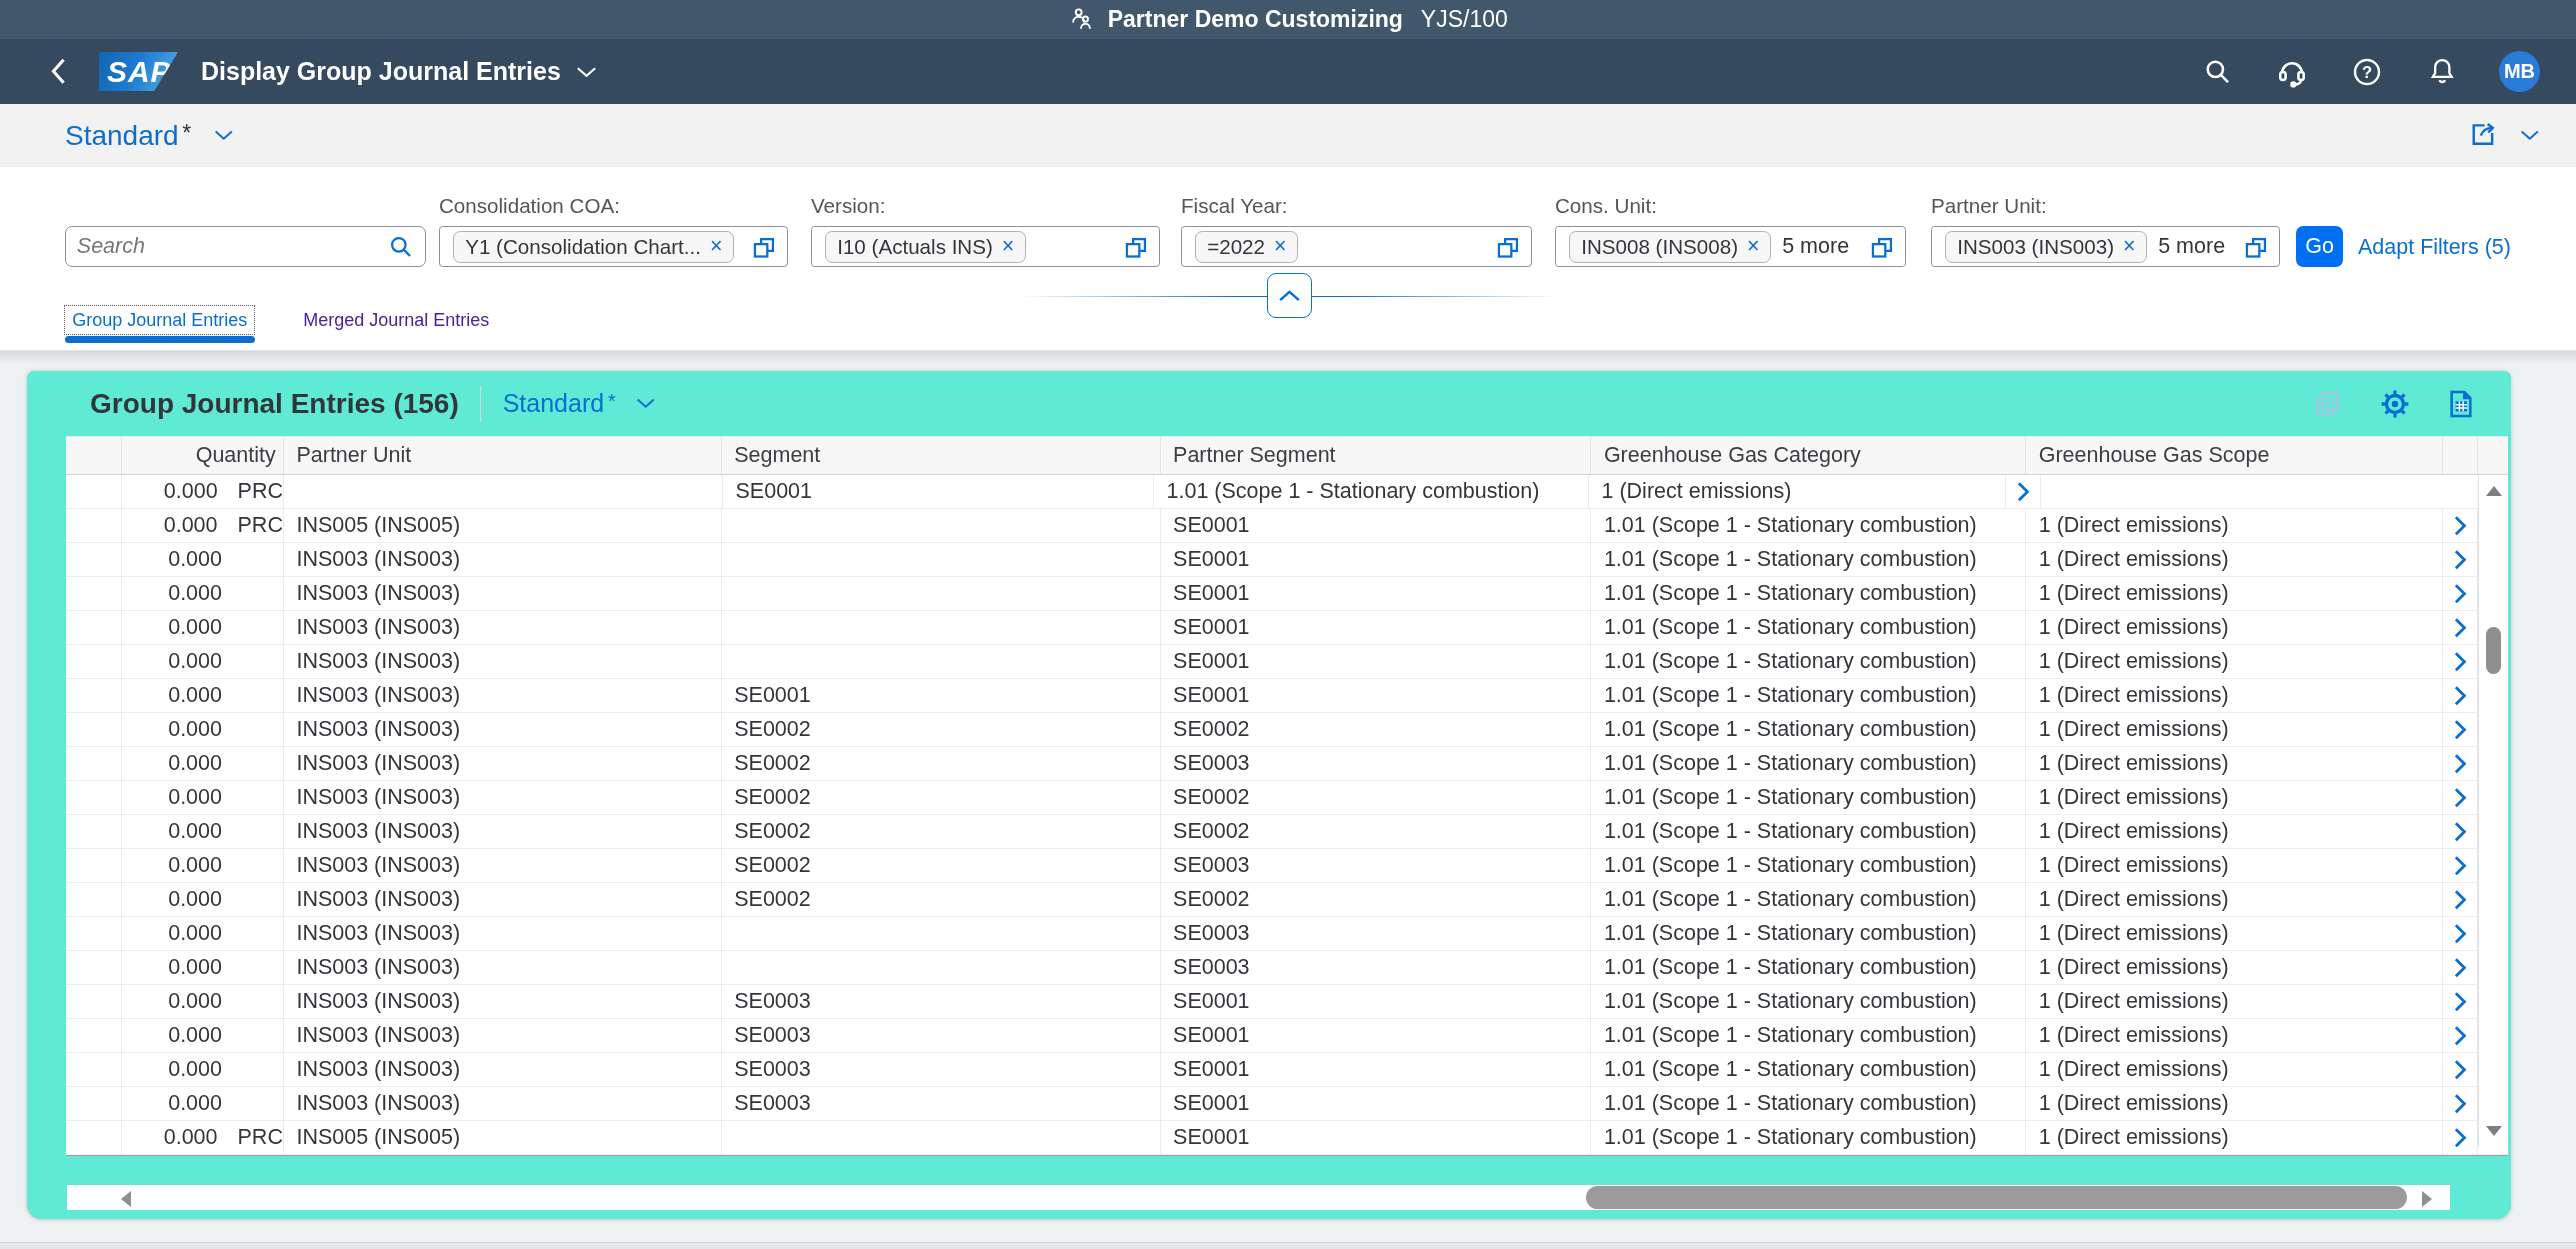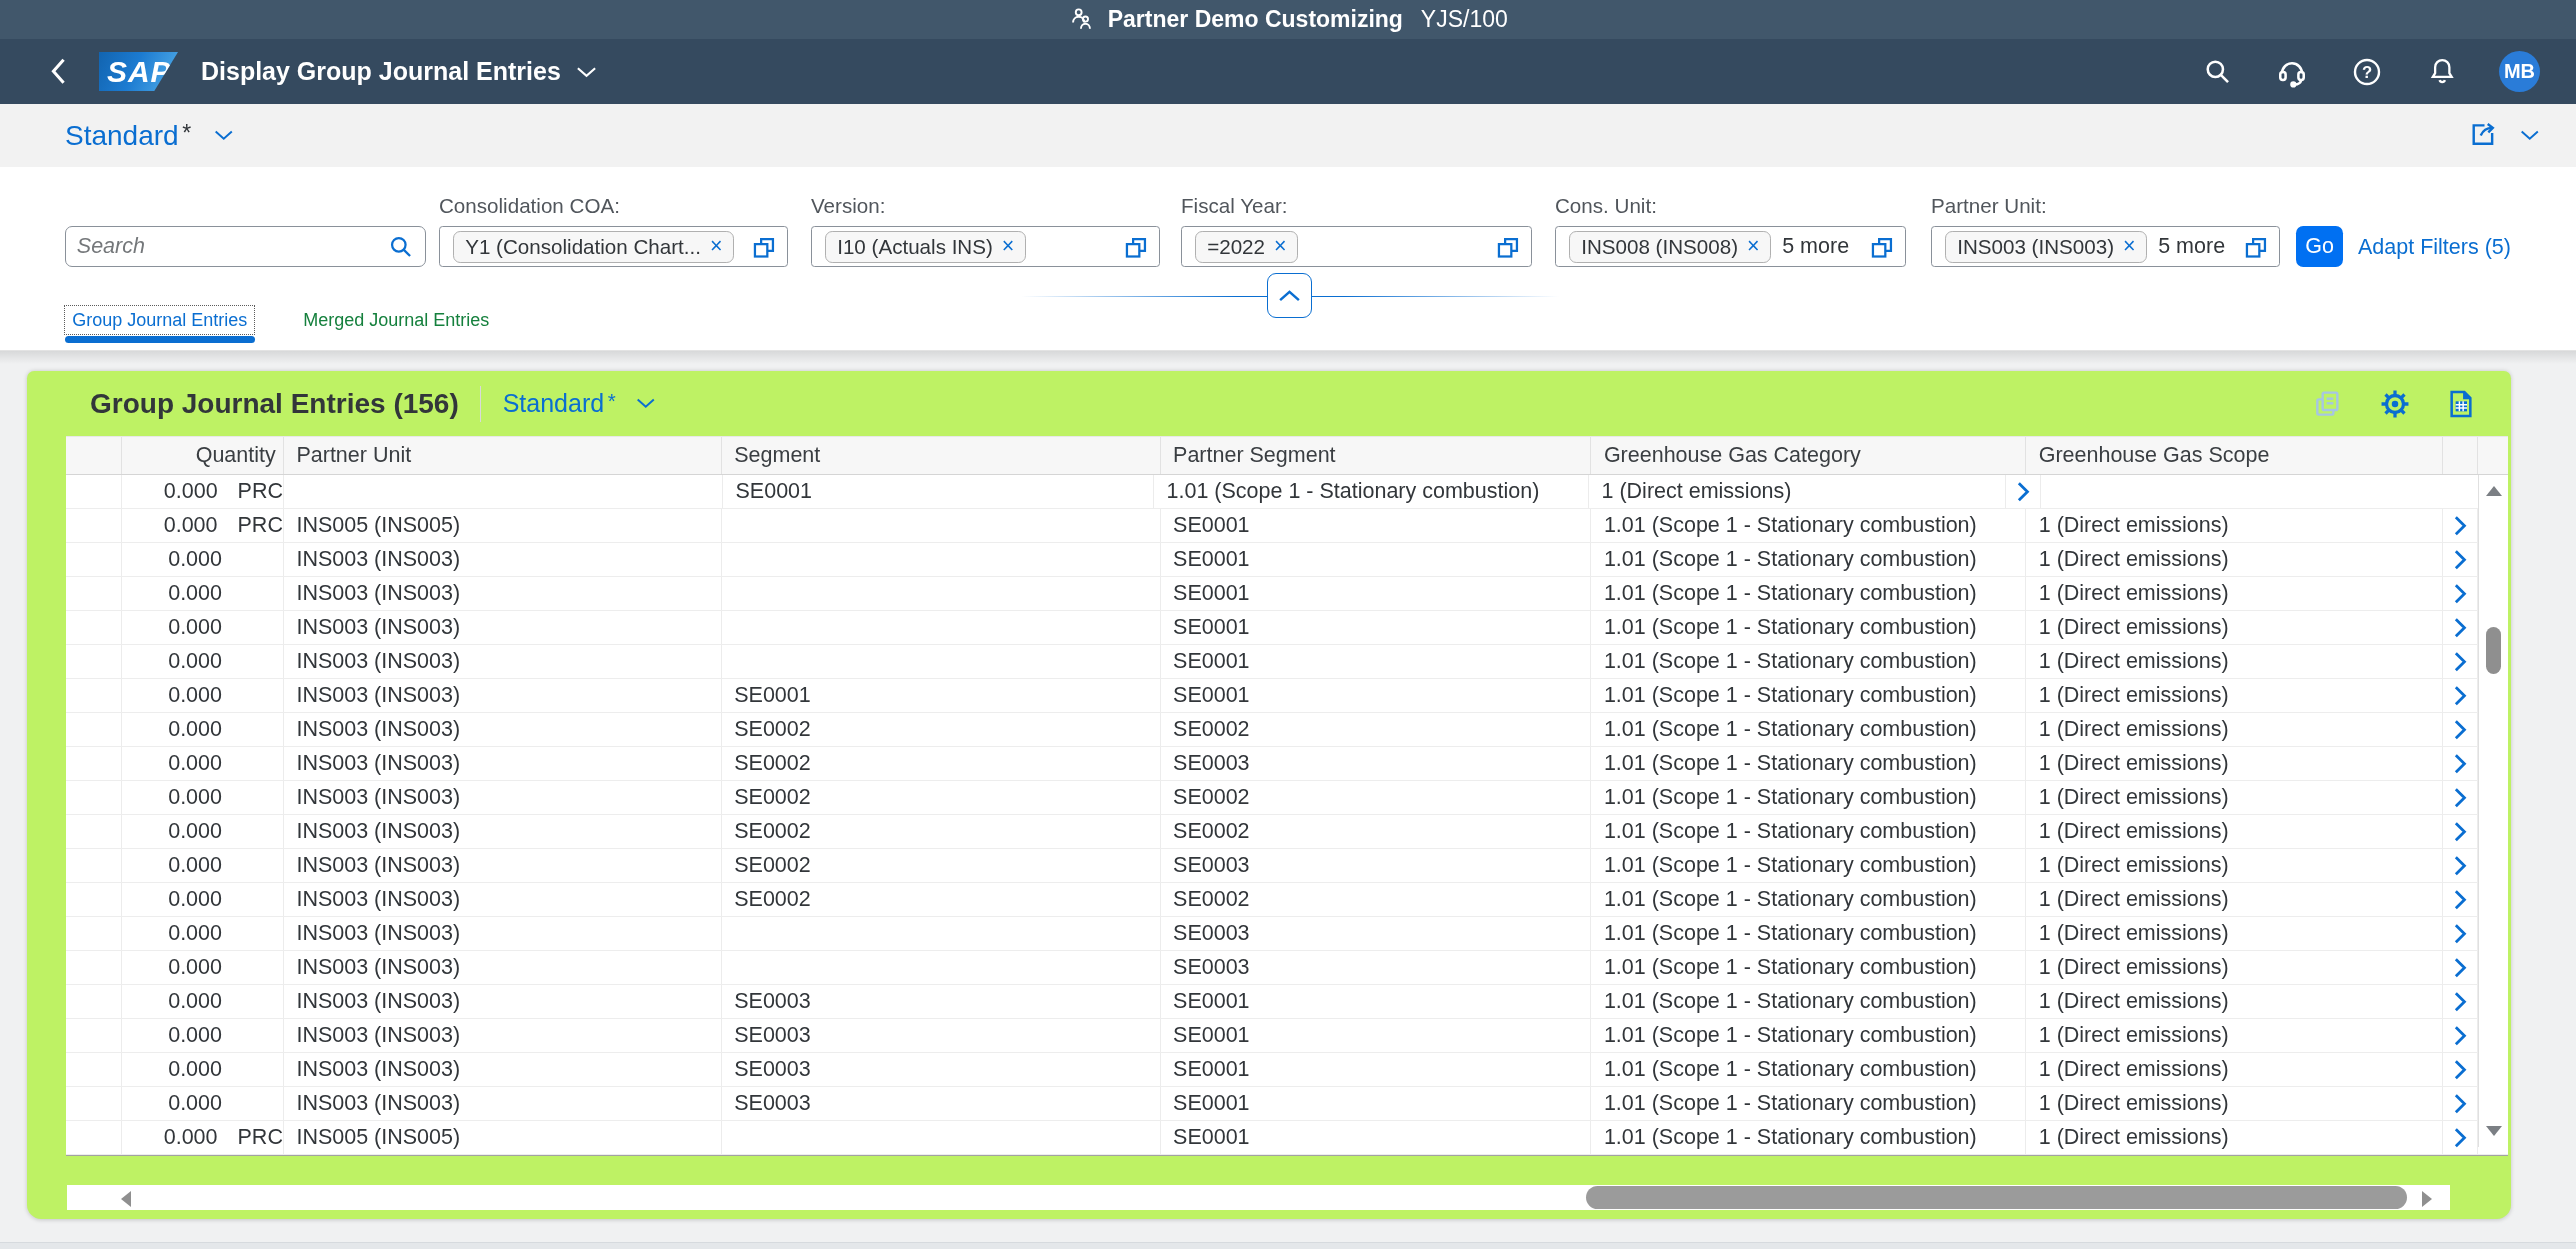--- a/index.html
+++ b/index.html
@@ -58,28 +58,28 @@
   
   .collapse-line { position:absolute; left:1021px; top:296px; width:538px; height:1.8px;
                    background:linear-gradient(90deg,rgba(10,110,209,0),#0a6ed1 40%,#0a6ed1 60%,rgba(10,110,209,0)); }
   .collapse-btn { position:absolute; left:1267px; top:273px; width:45px; height:45px; background:#fff;
                   border:1.8px solid #0a6ed1; border-radius:9px; display:flex; align-items:center; justify-content:center; cursor:pointer; z-index:5; }
 
   
   .tabsbar { position:absolute; left:0; top:297px; width:2576px; height:54px; background:#fff; border-bottom:0.9px solid #e3e3e3; }
   .tab { position:absolute; top:9px; font-size:18px; cursor:pointer; padding:3.6px 7.2px; }
   .tab.active { color:#0a6ed1; outline:0.9px dotted #5b5b5b; }
-  .tab.inactive { color:#15803d; }
+  .tab.inactive { color:#4c1d95; }
   .tab-underline { position:absolute; top:39px; height:7.2px; background:#0a6ed1; border-radius:3.6px; }
   .tabs-shadow { position:absolute; left:0; top:351px; width:2576px; height:12.5px;
                  background:linear-gradient(rgba(0,0,0,.10),rgba(0,0,0,0)); z-index:2; }
 
   
   .content { position:absolute; left:0; top:351px; width:2576px; height:898px; background:#f0f1f2; }
-  .card { position:absolute; left:27px; top:20px; width:2484px; height:848px; background:#bef264;
+  .card { position:absolute; left:27px; top:20px; width:2484px; height:848px; background:#5eead4;
           border-radius:7.2px 7.2px 14.3px 14.3px; box-shadow:0 0.9px 4.5px rgba(0,0,0,.18); }
 
   .ttoolbar { position:absolute; left:0; top:0; width:100%; height:65px; display:flex; align-items:center; }
   .ttitle { margin-left:63px; font-size:28px; font-weight:600; color:#32363a; }
   .tdiv { width:0.9px; height:36px; background:#d9d9d9; margin:0 21.5px; }
   .tvariant { font-size:25px; color:#0a6ed1; cursor:pointer; display:flex; align-items:flex-start; gap:3.6px; }
   .tvariant .vstar { font-size:20.6px; color:#0a6ed1; }
   .tvchev { margin-left:16px; align-self:center; }
   .ticons { margin-left:auto; margin-right:32px; display:flex; align-items:center; gap:30.5px; }
   .ticon { width:36px; height:36px; display:flex; align-items:center; justify-content:center; cursor:pointer; }

